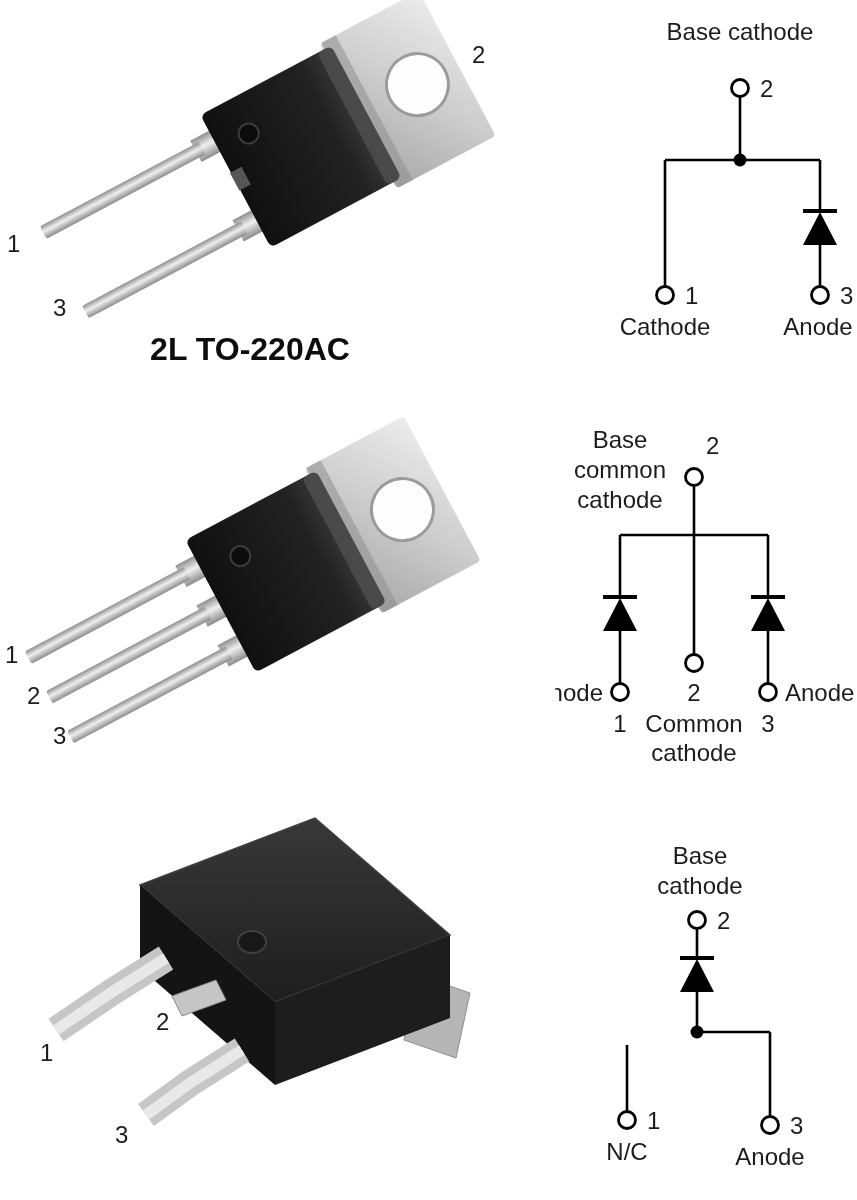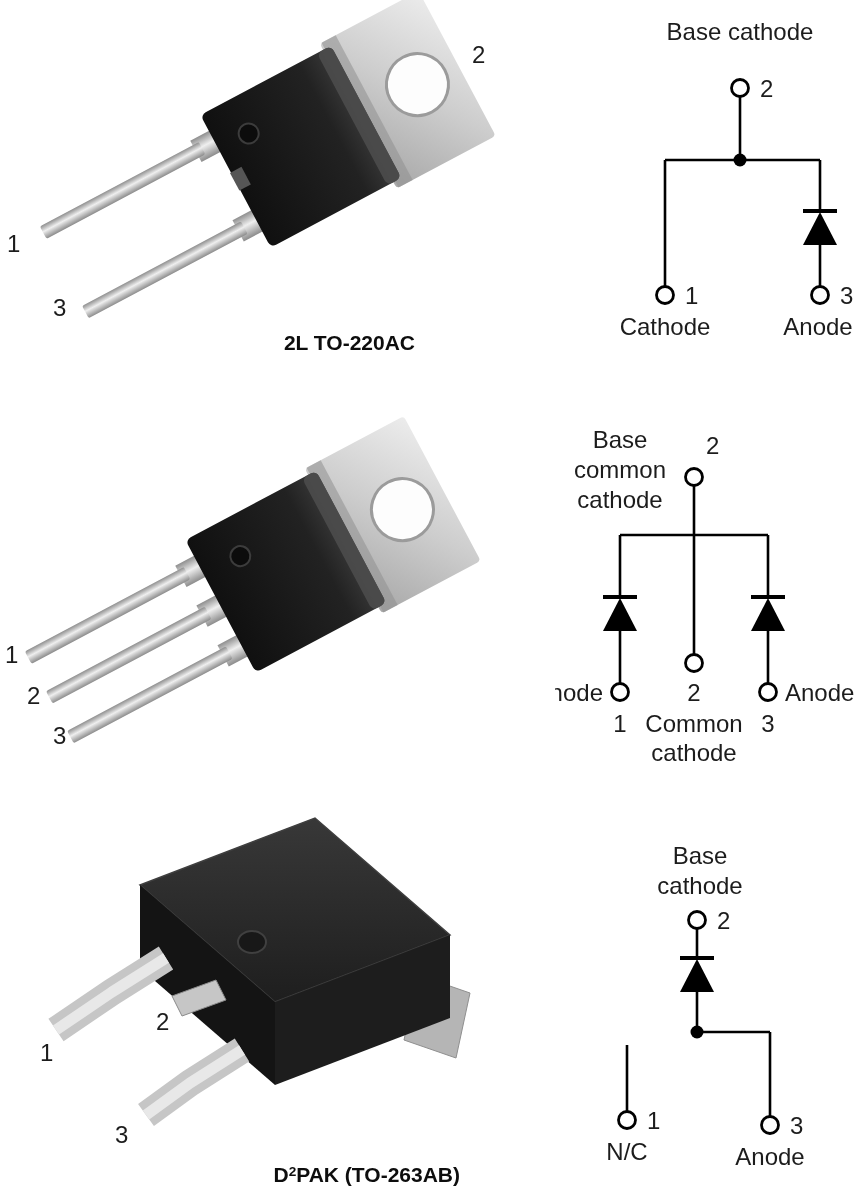--- a/index.html
+++ b/index.html
@@ -1,21 +1,21 @@
 <!DOCTYPE html>
 <html><head>
 <meta charset="utf-8">
 <style>
   * { margin:0; padding:0; box-sizing:border-box; }
   html,body { background:#ffffff; }
   body { font-family:"Liberation Sans", sans-serif; }
   .page { position:relative; width:857px; height:1200px; background:#ffffff; overflow:hidden; }
   .abs { position:absolute; }
   .pin-label { position:absolute; font-size:24px; line-height:26px; color:#1c1c1c; }
-  .caption { position:absolute; font-size:21px; font-weight:700; color:#0d0d0d; text-align:right; }
+  .caption { position:absolute; font-size:32px; font-weight:700; color:#0d0d0d; text-align:center; }
   .caption sup { font-size:0.65em; position:relative; top:-0.45em; vertical-align:baseline; }
   svg text { font-family:"Liberation Sans", sans-serif; font-size:24px; fill:#1c1c1c; }
   .wire { stroke:#000000; stroke-width:2.6; fill:none; }
   .term { fill:#ffffff; stroke:#000000; stroke-width:2.8; }
   .dbar { stroke:#000000; stroke-width:4; }
   .dtri { fill:#000000; }
 </style>
 </head>
 <body>
 
@@ -164,21 +164,20 @@
     <ellipse cx="252" cy="142" rx="14" ry="11" fill="#181818" stroke="#404040" stroke-width="2"></ellipse>
     <path d="M 166 158 L 112 192 L 56 230" stroke="#c6c6c6" stroke-width="27" fill="none" stroke-linejoin="round"></path>
     <path d="M 166 158 L 112 192 L 56 230" stroke="#e8e8e8" stroke-width="11" fill="none" stroke-linejoin="round"></path>
     <polygon points="172,196 216,180 226,200 182,216" fill="#c6c6c6" stroke="#8a8a8a" stroke-width="1"></polygon>
     <path d="M 242 250 L 190 283 L 146 315" stroke="#c6c6c6" stroke-width="27" fill="none" stroke-linejoin="round"></path>
     <path d="M 242 250 L 190 283 L 146 315" stroke="#e8e8e8" stroke-width="11" fill="none" stroke-linejoin="round"></path>
   </svg>
   <div class="pin-label" style="left:156px;top:1009px">2</div>
   <div class="pin-label" style="left:40px;top:1040px">1</div>
   <div class="pin-label" style="left:115px;top:1122px">3</div>
-  <div class="caption" style="left:65px;top:1163px;width:395px"><span>D</span><sup>2</sup><span>PAK (TO-263AB)</span></div>
 
   <svg class="abs" style="left:590px;top:840px" width="267" height="345" viewBox="0 0 267 345">
     <text x="110" y="24" text-anchor="middle">Base</text>
     <text x="110" y="54" text-anchor="middle">cathode</text>
     <circle cx="107" cy="80" r="8.5" class="term"></circle>
     <text x="127" y="89">2</text>
     <line x1="107" y1="88.5" x2="107" y2="118" class="wire"></line>
     <g>
       <line x1="90" y1="118" x2="124" y2="118" class="dbar"></line>
       <polygon points="107,119 90,152 124,152" class="dtri"></polygon>

